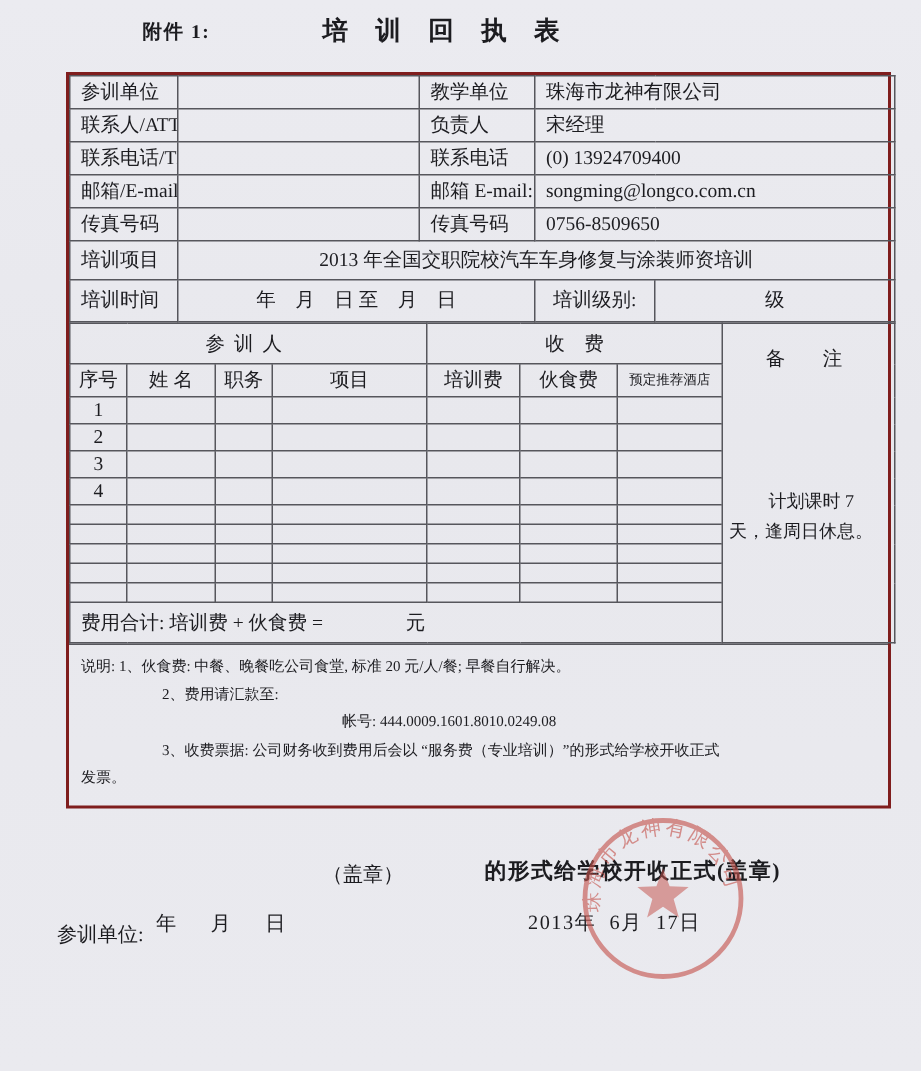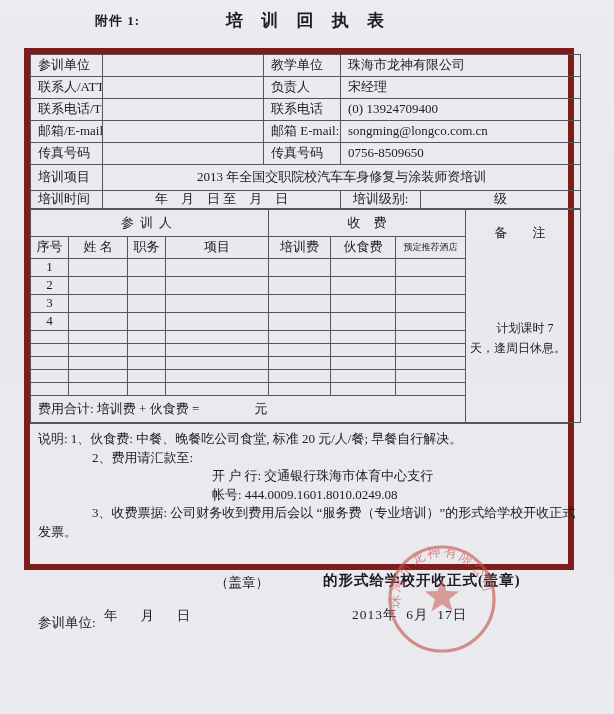--- a/index.html
+++ b/index.html
@@ -8,60 +8,60 @@
     background:#e9e9ee;
     background-image:linear-gradient(180deg,#ebebf0 0%,#e8e8ed 40%,#eaeaef 100%);
     font-family:"Liberation Serif","DejaVu Serif",serif;
     color:#1c1c20;
   }
   .hdr-attach{
     position:absolute;left:95px;top:12px;
     font-size:13px;font-weight:bold;letter-spacing:1px;
   }
   .hdr-title{
-    position:absolute;left:226px;top:9px;
+    position:absolute;left:215px;top:9px;
     font-size:17px;font-weight:bold;letter-spacing:7px;
   }
   .form-wrap{
-    position:absolute;left:24px;top:48px;width:550px;
-    border:6px solid #7f1d1d;box-sizing:border-box;
+    position:absolute;left:44px;top:48px;width:550px;
+    border:2px solid #7f1d1d;box-sizing:border-box;
   }
   table{border-collapse:collapse;table-layout:fixed;width:100%;}
   td{
     border:1px solid #56565c;
     font-size:13px;line-height:1.15;
     padding:1px 4px;box-sizing:border-box;
     overflow:hidden;white-space:nowrap;
   }
   .lbl{padding-left:7px;}
   .ctr{text-align:center;}
   .pre{white-space:pre;}
   .rA td{height:22px;}
   .rProj td{height:26px;margin-left:48px;}
-  .rTime td{height:18px;margin-top:48px;}
+  .rTime td{height:28px;margin-top:48px;}
   .rGrp td{height:27px;text-align:center;}
   .rSub td{height:22px;text-align:center;}
   .rNum td{height:18px;}
   .rEmpty td{height:13px;}
   .rTotal td{height:27px;}
   .grp-label{letter-spacing:6px;}
   .small-hd{font-size:9px;padding:0 1px;letter-spacing:0;}
   .remark-cell{position:relative;vertical-align:top;white-space:normal;padding-left:28px;}
   .remark-label{
     position:absolute;top:16px;left:0;width:100%;
     text-align:center;letter-spacing:6px;font-size:13px;
   }
   .remark-note{
     position:absolute;top:108px;left:4px;right:4px;
     font-size:12px;line-height:1.7;text-indent:2.2em;
     white-space:normal;text-align:left;
   }
   .notes{
     border-top:1px solid #56565c;
-    padding:6px 6px 23px 6px;font-size:13px;line-height:18.5px;
+    padding:6px 6px 8px 6px;font-size:10px;line-height:18.5px;
   }
   .note-line{white-space:pre;}
   .nl-0{padding-left:2px;}
   .nl-1{padding-left:56px;}
   .nl-2,.nl-3,.nl-4{padding-left:176px;}
   .nl-5{padding-left:56px;}
   .nl-6{padding-left:2px;}
   .footer-item{position:absolute;font-size:13.5px;white-space:pre;}
   .f-left-label{left:38px;top:574px;margin-top:40px;}
   .f-left-seal{left:200px;top:574px;margin-left:15px;}
@@ -245,21 +245,20 @@
     </tr>
     <tr class="rTotal">
       <td colspan="7" class="lbl pre">费用合计: 培训费 + 伙食费 =　　　　 元</td>
     </tr>
   </tbody>
     </table>
 
   <div class="notes">
     <div class="note-line nl-0">说明: 1、伙食费: 中餐、晚餐吃公司食堂, 标准 20 元/人/餐; 早餐自行解决。</div>
     <div class="note-line nl-1">2、费用请汇款至:</div>
-    <div class="note-line nl-3">开 户 行: 交通银行珠海市体育中心支行</div>
     <div class="note-line nl-4">帐号: 444.0009.1601.8010.0249.08</div>
     <div class="note-line nl-5">3、收费票据: 公司财务收到费用后会以 “服务费（专业培训）”的形式给学校开收正式</div>
     <div class="note-line nl-6">发票。</div>
   </div>
 </div>
 
 <div class="footer-item f-left-label">参训单位:</div>
 <div class="footer-item f-left-seal">（盖章）</div>
 <div class="footer-item f-right-company">的形式给学校开收正式(盖章)</div>
 <div class="footer-item f-left-date">年　 月　 日</div>

